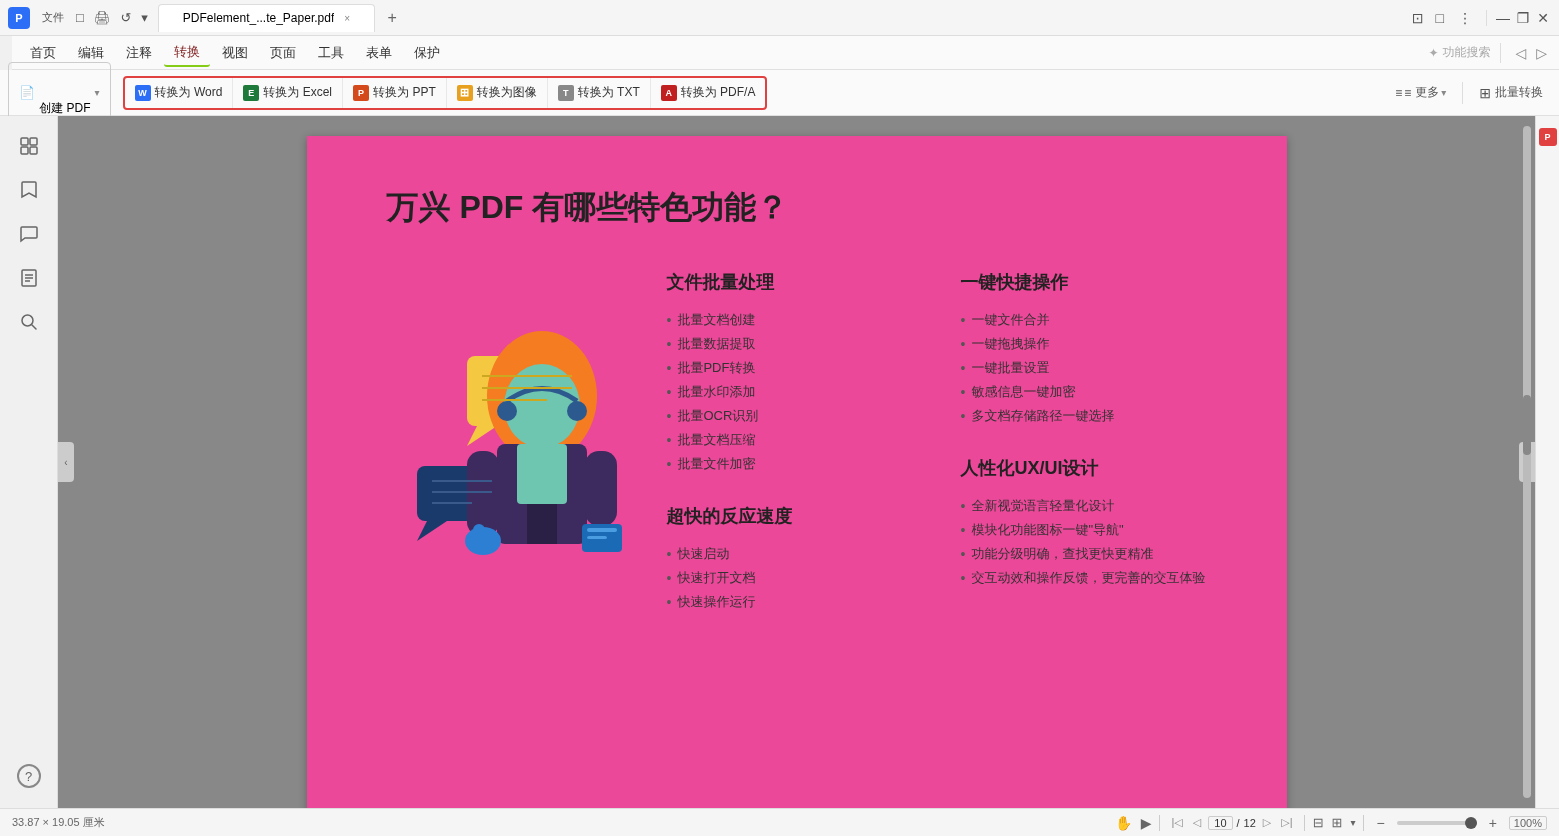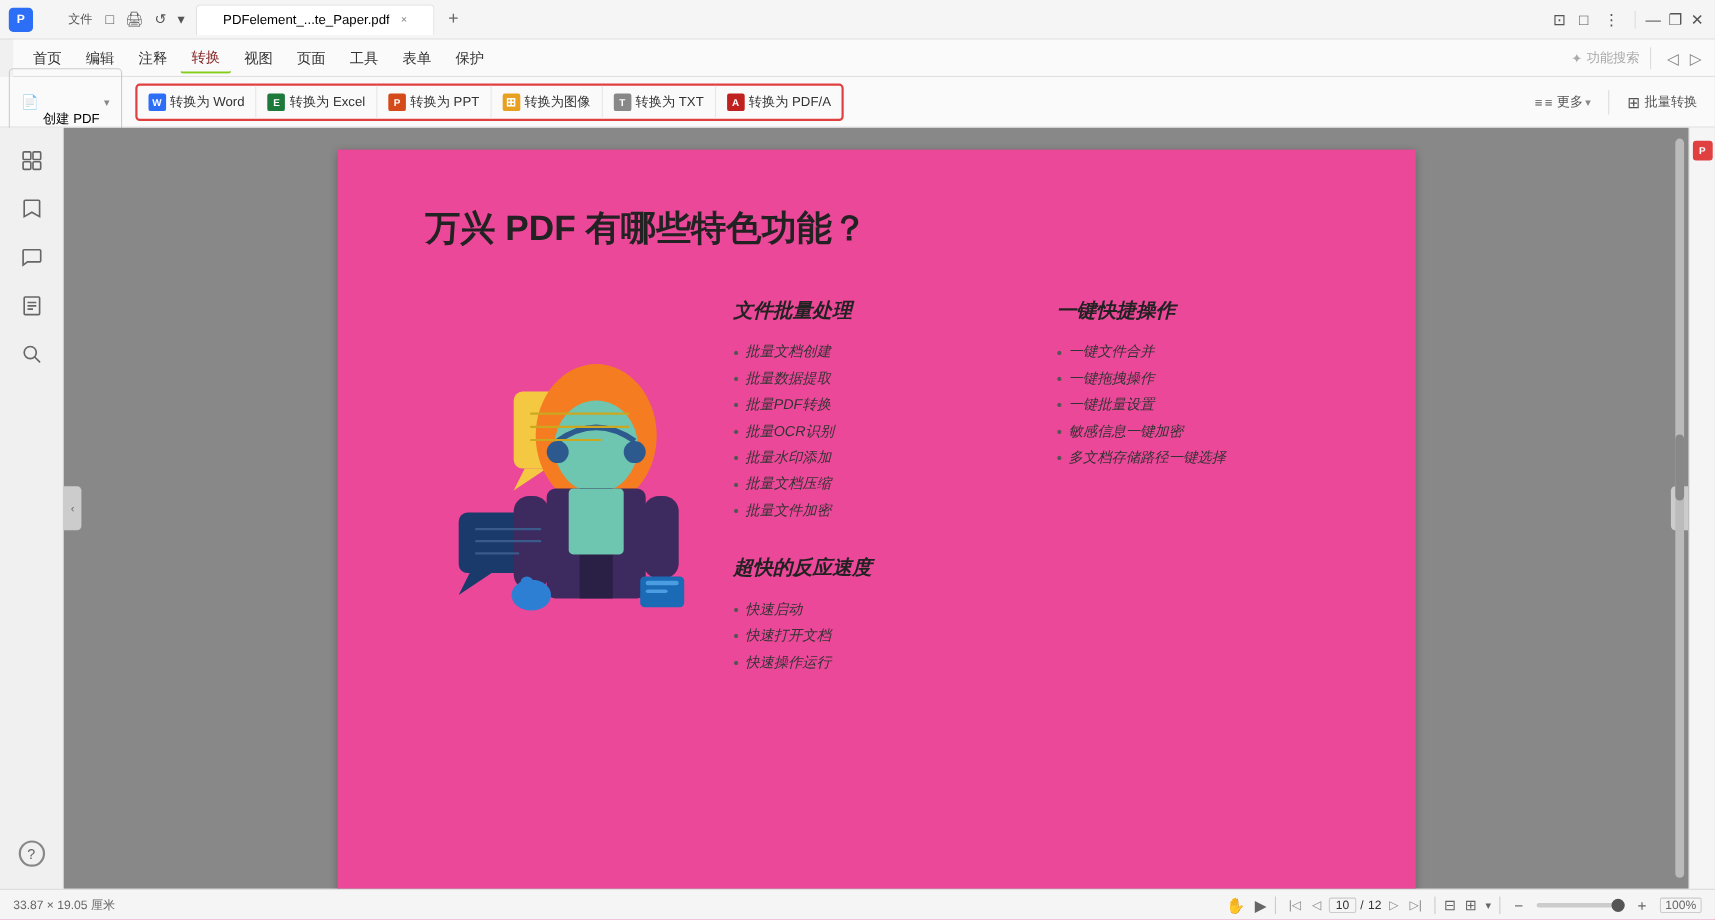--- a/index.html
+++ b/index.html
@@ -193,21 +193,20 @@
       font-size: 32px;
       font-weight: bold;
       color: #222;
       margin-bottom: 40px;
     }
     .pdf-columns {
       display: grid;
       grid-template-columns: 1fr 1fr;
       gap: 48px;
       margin-top: 20px;
-      font-style: italic;
     }
     .pdf-illustration {
       position: absolute;
       left: 80px;
       top: 160px;
       width: 260px;
       height: 320px;
     }
     .pdf-content-area {
       margin-left: 280px;
@@ -331,21 +330,21 @@
       background: #888;
       border-radius: 4px;
     }
   </style>
 </head>
 <body>
 
 <div class="title-bar">
   <div class="title-bar-left">
     <div class="app-logo">P</div>
-    <div style="display:flex;align-items:center;gap:2px;font-size:11px;color:#555;margin-left:20px;">
+    <div style="display:flex;align-items:center;gap:2px;font-size:11px;color:#555;">
       <span style="cursor:pointer;padding:2px 6px;">文件</span>
       <span style="cursor:pointer;padding:2px 4px;font-size:13px;">□</span>
       <span style="cursor:pointer;padding:2px 4px;font-size:13px;">🖨</span>
       <span style="cursor:pointer;padding:2px 4px;font-size:13px;">↺</span>
       <span style="cursor:pointer;padding:2px 4px;font-size:13px;">▾</span>
     </div>
     <div class="tab-item">
       <span style="font-size:12px;max-width:160px;overflow:hidden;white-space:nowrap;text-overflow:ellipsis;">PDFelement_...te_Paper.pdf</span>
       <span class="tab-close">×</span>
     </div>
@@ -539,24 +538,24 @@
                 <li>
                     <span>批量文档创建</span>
                   </li>
                 <li>
                     <span>批量数据提取</span>
                   </li>
                 <li>
                     <span>批量PDF转换</span>
                   </li>
                 <li>
+                    <span>批量水印添加</span>
+                  </li>
+                <li>
                     <span>批量OCR识别</span>
-                  </li>
-                <li>
-                    <span>批量水印添加</span>
                   </li>
                 <li>
                     <span>批量文档压缩</span>
                   </li>
                 <li>
                     <span>批量文件加密</span>
                   </li>
               </ul>
             </div>
             <div class="content-section">
@@ -586,20 +585,37 @@
                     <span>一键拖拽操作</span>
                   </li>
                 <li>
                     <span>一键批量设置</span>
                   </li>
                 <li>
                     <span>敏感信息一键加密</span>
                   </li>
                 <li>
                     <span>多文档存储路径一键选择</span>
+                  </li>
+              </ul>
+            </div>
+            <div class="content-section">
+              <div class="section-title">人性化UX/UI设计</div>
+              <ul class="section-list">
+                <li>
+                    <span>全新视觉语言轻量化设计</span>
+                  </li>
+                <li>
+                    <span>模块化功能图标一键"导航"</span>
+                  </li>
+                <li>
+                    <span>功能分级明确，查找更快更精准</span>
+                  </li>
+                <li>
+                    <span>交互动效和操作反馈，更完善的交互体验</span>
                   </li>
               </ul>
             </div>
           </div>
         </div>
       </div>
     </div>
 
     <div class="scroll-track">
       <div class="scroll-thumb"></div>

